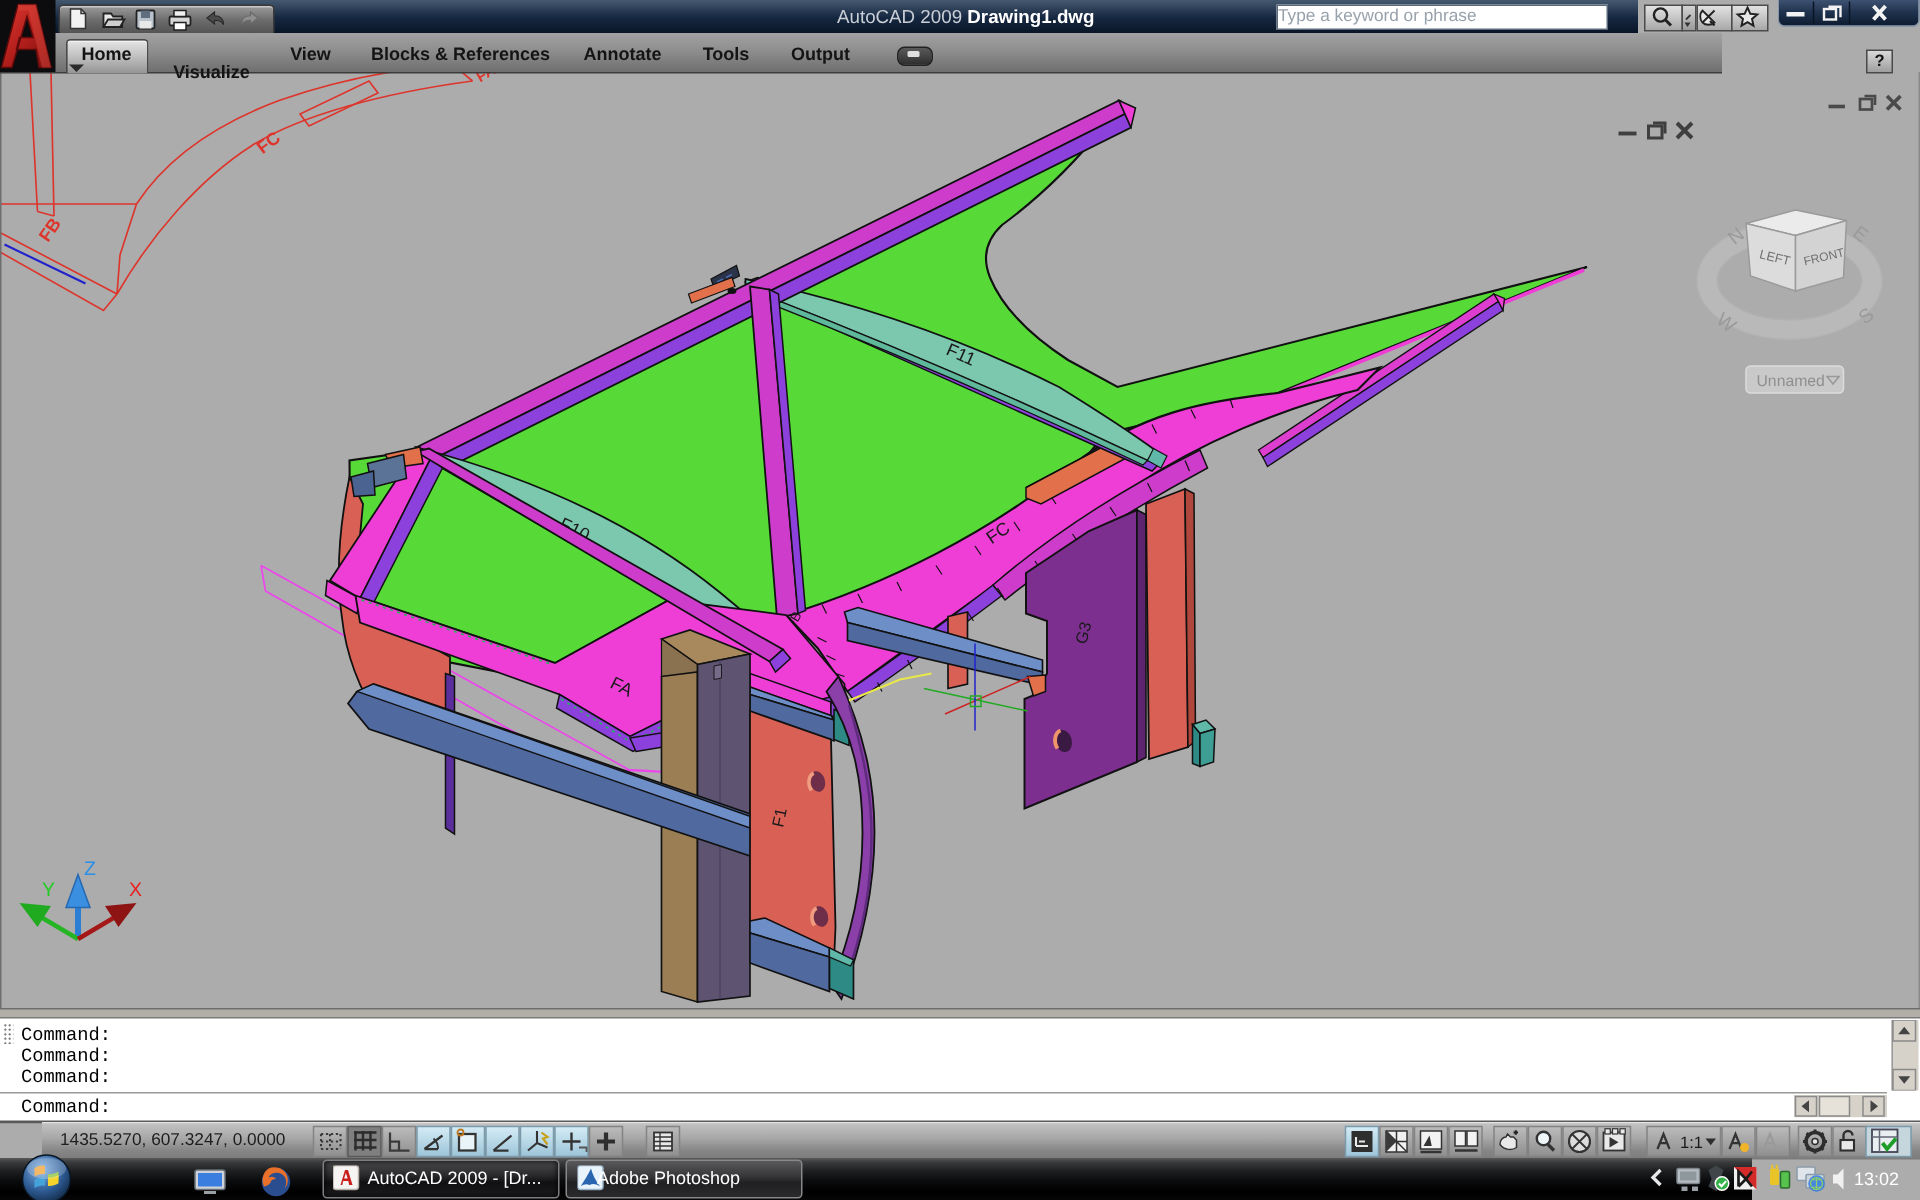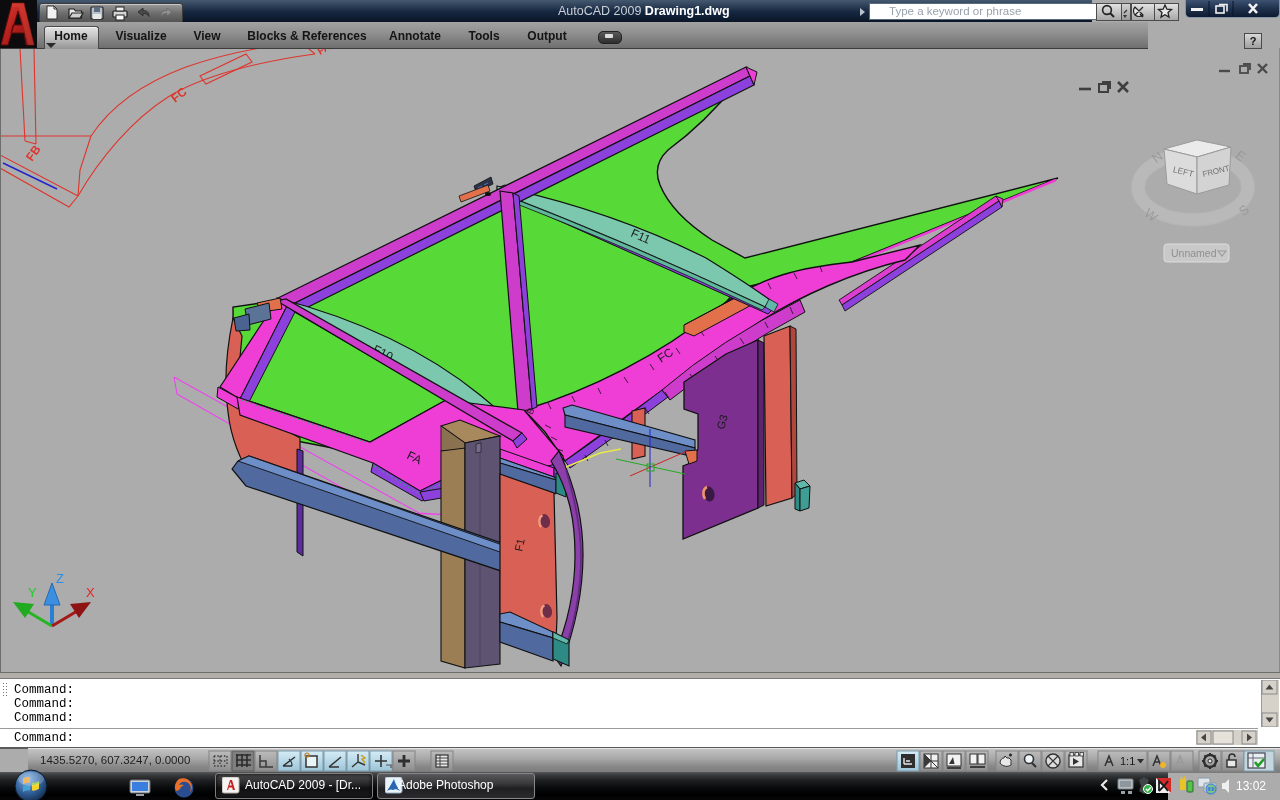--- a/index.html
+++ b/index.html
@@ -232,21 +232,21 @@
    <rect x="77" y="12" width="8" height="5" fill="#fff" stroke="#222" stroke-width="1"></rect>
 
    <path d="M99,9 l5,-4 v2.5 c4,0 6,2 6,6 c-1,-2 -3,-3 -6,-3 v2.5 z" fill="#4a4a4a" stroke="#2a2a2a" stroke-width="0.8"></path>
 
    <path d="M133,9 l-5,-4 v2.5 c-4,0 -6,2 -6,6 c1,-2 3,-3 6,-3 v2.5 z" fill="#8f8f8f" stroke="#6a6a6a" stroke-width="0.8"></path>
  </svg>
 
  <div class="abs" style="left:558px;top:4px;font-size:12.5px;color:#c9ced6;white-space:nowrap;">AutoCAD 2009 <span style="color:#fff;font-weight:700;">Drawing1.dwg</span></div>
 
  <div class="abs" style="left:860px;top:8px;width:0;height:0;border-left:5px solid #b8c2cc;border-top:4px solid transparent;border-bottom:4px solid transparent;"></div>
- <div class="abs" style="left:869px;top:3px;width:219px;height:15px;background:#fff;border:1px solid #5a6a7a;font-size:11.5px;color:#98a2ac;line-height:15px;padding-left:19px;">Type a keyword or phrase</div>
+ <div class="abs" style="left:851px;top:3px;width:219px;height:15px;background:#fff;border:1px solid #5a6a7a;font-size:11.5px;color:#98a2ac;line-height:15px;padding-left:0;">Type a keyword or phrase</div>
  <div class="abs" style="left:1096px;top:3px;width:24px;height:16px;background:linear-gradient(180deg,#e2e2e2,#a8a8a8);border:1px solid #4c4c4c;"></div>
  <div class="abs" style="left:1121px;top:3px;width:8px;height:16px;background:linear-gradient(180deg,#d2d2d2,#9a9a9a);border:1px solid #4c4c4c;"></div>
  <div class="abs" style="left:1131px;top:3px;width:22px;height:16px;background:linear-gradient(180deg,#e2e2e2,#a8a8a8);border:1px solid #4c4c4c;"></div>
  <div class="abs" style="left:1154px;top:3px;width:23px;height:16px;background:linear-gradient(180deg,#e2e2e2,#a8a8a8);border:1px solid #4c4c4c;"></div>
  <svg class="abs" style="left:1096px;top:3px;" width="84" height="17" viewBox="0 0 84 17">
    <circle cx="11" cy="7" r="4.4" fill="none" stroke="#222" stroke-width="1.6"></circle>
    <line x1="14" y1="10" x2="18" y2="14" stroke="#222" stroke-width="2"></line>
    <path d="M28,10 l3,-3" stroke="#333" stroke-width="1.2"></path>
    <path d="M27,12 l4,0 -2,3 z" fill="#333"></path>
    <path d="M39,12 l8,-8 M39,12 c2,2 6,2 8,0 l-8,-8 c-2,2 -2,6 0,8 z" fill="#e8e8e8" stroke="#222" stroke-width="1.2"></path>
@@ -260,21 +260,21 @@
    <line x1="48" y1="1" x2="48" y2="16" stroke="#0a1526" stroke-width="1"></line>
    <rect x="6" y="8" width="12" height="3" fill="#f2f2f2"></rect>
    <rect x="31" y="6" width="8" height="7" fill="none" stroke="#f2f2f2" stroke-width="1.6"></rect>
    <path d="M34,4.5 h8 v7" fill="none" stroke="#f2f2f2" stroke-width="1.6"></path>
    <path d="M64,4 l8,9 M72,4 l-8,9" stroke="#f2f2f2" stroke-width="2.6"></path>
  </svg>
 </div>
 <div id="menurow">
  <div class="abs" style="left:44px;top:4px;width:53px;height:22px;border-radius:3px 3px 0 0;background:linear-gradient(180deg,#e4e4e4,#c3c3c3 45%,#949494);border:1px solid #4a4a4a;border-bottom:none;box-shadow:inset 0 1px 0 #f4f4f4;"></div>
  <div class="tabtxt" style="left:71px;">Home</div>
- <div class="tabtxt" style="left:141px;">Visualize</div>
+ <div class="tabtxt" style="left:141px;margin-top:12px;">Visualize</div>
  <div class="tabtxt" style="left:207px;">View</div>
  <div class="tabtxt" style="left:307px;">Blocks &amp; References</div>
  <div class="tabtxt" style="left:415px;">Annotate</div>
  <div class="tabtxt" style="left:484px;">Tools</div>
  <div class="tabtxt" style="left:547px;">Output</div>
  <div class="abs" style="left:598px;top:9px;width:22px;height:11px;border-radius:5px;background:linear-gradient(180deg,#5a5a5a,#2e2e2e);border:1px solid #222;"></div>
  <div class="abs" style="left:605px;top:12px;width:8px;height:4px;background:#dedede;border-radius:1px;"></div>
  <div class="abs" style="left:1244px;top:11px;width:16px;height:14px;background:linear-gradient(180deg,#d8d8d8,#9e9e9e);border:1px solid #4a4a4a;text-align:center;font-size:11px;font-weight:700;color:#111;line-height:14px;">?</div>
 </div>
 <div id="logo">

